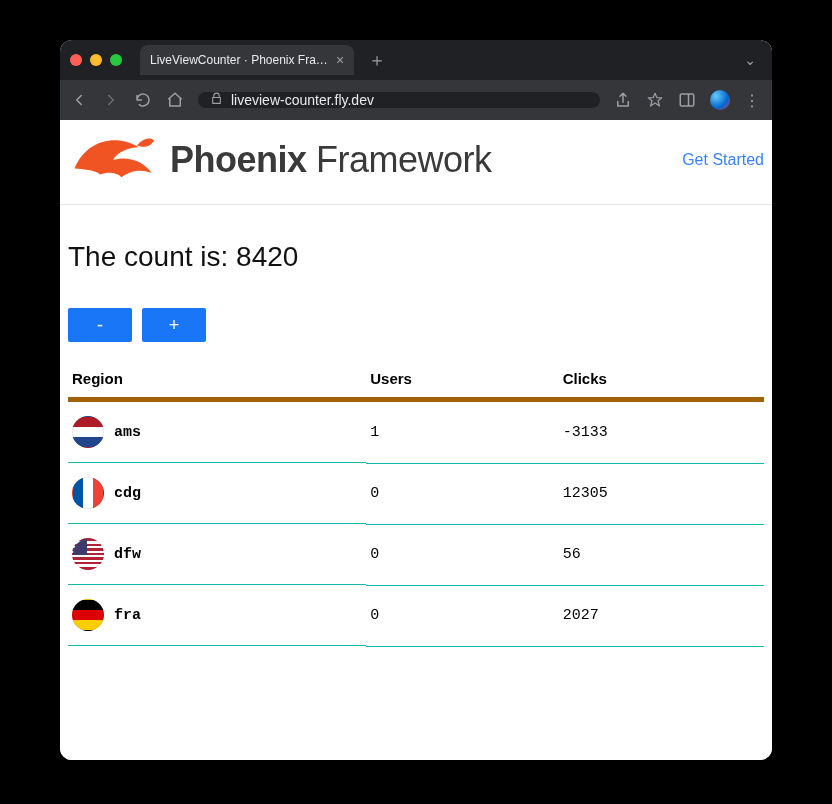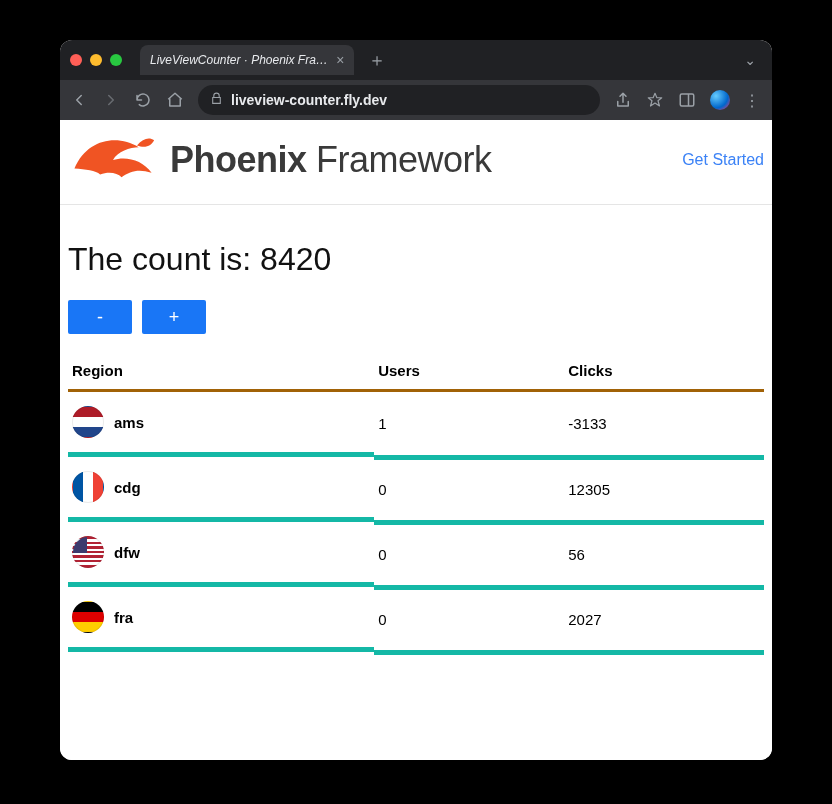--- a/index.html
+++ b/index.html
@@ -41,48 +41,46 @@
     background: #35363a;
     color: #e8eaed;
     font-size: 12px;
     height: 30px;
     border-radius: 8px 8px 0 0;
     display:flex;
     align-items:center;
     padding: 0 10px;
     gap: 8px;
     max-width: 220px;
-    font-style: italic;
   }
   .tab-title { white-space: nowrap; overflow:hidden; text-overflow: ellipsis; flex:1; }
   .tab-close { color:#9aa0a6; font-size:14px; line-height:1; }
   .newtab { color:#9aa0a6; font-size:18px; margin-left:6px; }
   .tabstrip-right { margin-left:auto; color:#9aa0a6; font-size:14px; padding-right:6px;}
   .addressbar {
     background: #35363a;
     height: 40px;
     display:flex;
     align-items:center;
     padding: 0 10px;
     gap: 14px;
     color:#9aa0a6;
   }
   .addr-icon { width:18px; height:18px; display:flex; align-items:center; justify-content:center; fill:#9aa0a6; color:#9aa0a6; }
   .omnibox {
     flex:1;
     background:#202124;
     border-radius: 20px;
-    height: 30px;
+    height: 16px;
     display:flex;
     align-items:center;
     padding: 0 12px;
     gap:8px;
     color:#e8eaed;
     font-size:14px;
-    font-weight:bold;
   }
   .omnibox .lock { color:#9aa0a6; }
   .addr-right { display:flex; align-items:center; gap:14px; }
   .avatar {
     width:20px; height:20px; border-radius:50%;
     background: radial-gradient(circle at 30% 30%, #6cf, #06c 60%, #f36);
   }
   .kebab { letter-spacing:2px; }
 
   .page {
@@ -112,23 +110,23 @@
   .brand .bold { font-weight: 800; }
   .brand .light { font-weight: 300; }
   .get-started {
     margin-left:auto;
     color:#3b82f6;
     font-size:16px;
     text-decoration:none;
   }
   .content { padding: 18px 8px 0 8px; }
   h1.count {
-    font-size: 32px;
+    font-size: 28px;
     font-weight: 400;
-    margin: 18px 0 22px 0;
+    margin: 18px 0 35px 0;
     color:#111;
   }
   .btnrow { display:flex; gap:10px; margin-bottom: 18px; }
   .btn {
     background:#1976f6;
     color:#fff;
     border:none;
     width:64px;
     height:34px;
     font-size:18px;
@@ -140,25 +138,26 @@
   }
   table {
     width:100%;
     border-collapse: collapse;
     font-size:15px;
   }
   th {
     text-align:left;
     font-weight:700;
     padding: 10px 4px;
-    border-bottom: 3px solid #a16207;
+    border-bottom: 5px solid #a16207;
   }
   td {
     padding: 14px 4px;
-    border-bottom: 5px solid #14b8a6;
+    border-bottom: 1px solid #14b8a6;
+    font-family: Liberation Mono, monospace;
   }
   td.region-cell {
     display:flex;
     align-items:center;
     gap:10px;
     font-weight:700;
   }
   .flag {
     width:32px; height:32px; border-radius:50%;
     overflow:hidden; display:block; flex:none;

